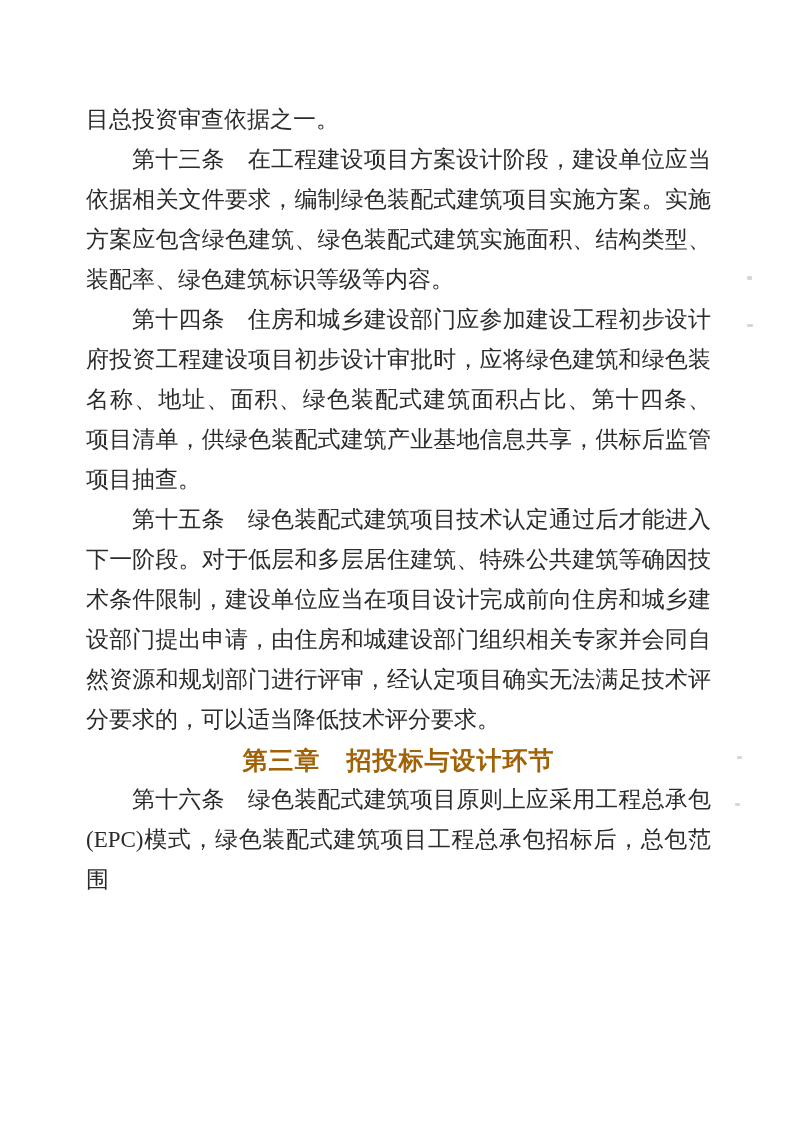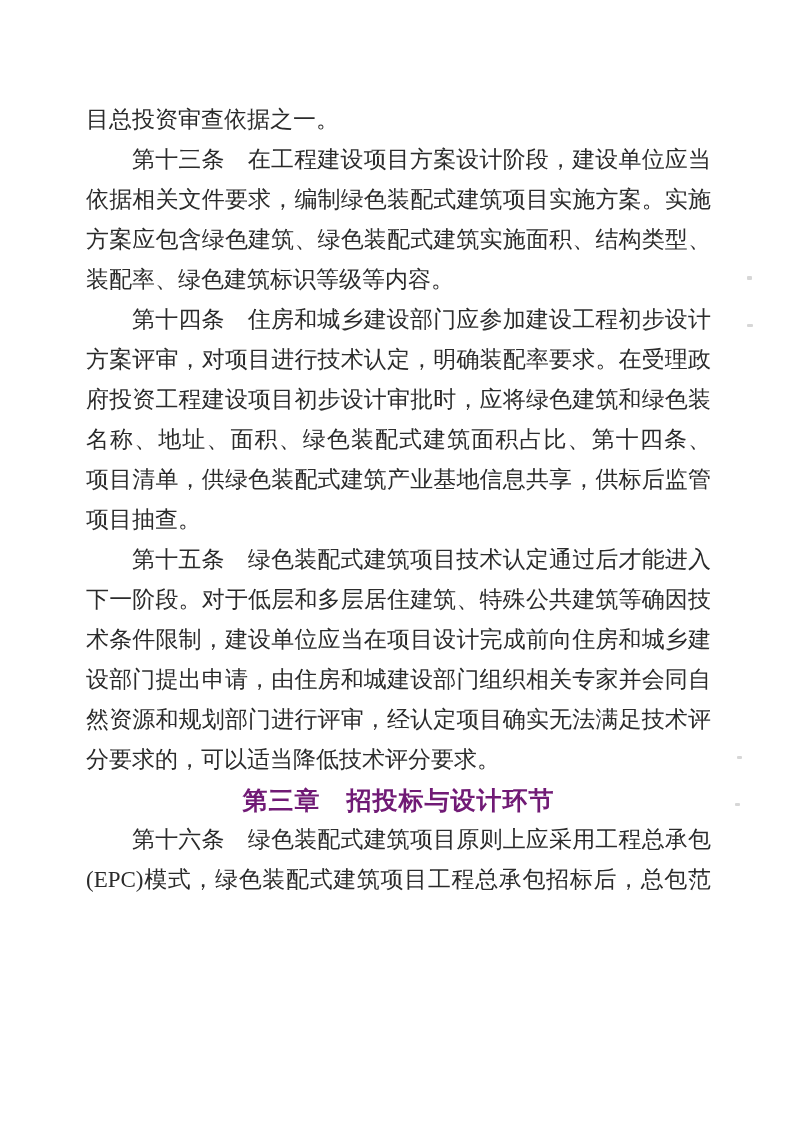--- a/index.html
+++ b/index.html
@@ -47,21 +47,21 @@
   }
   .chapter {
     margin: 0;
     padding: 0;
     height: 40px;
     line-height: 40px;
     font-size: 25px;
     font-weight: 700;
     text-align: center;
     text-align-last: center;
-    color: #701a75;
+    color: #a16207;
     font-family: "Liberation Sans", "DejaVu Sans", sans-serif;
     letter-spacing: 1px;
   }
   .footer {
     position: absolute;
     left: 0;
     right: 0;
     top: 997px;
     text-align: center;
     font-size: 16px;
@@ -92,21 +92,20 @@
 
     <div class="paragraph">
       <p class="line indent">第十三条　在工程建设项目方案设计阶段，建设单位应当</p>
       <p class="line">依据相关文件要求，编制绿色装配式建筑项目实施方案。实施</p>
       <p class="line">方案应包含绿色建筑、绿色装配式建筑实施面积、结构类型、</p>
       <p class="line short">装配率、绿色建筑标识等级等内容。</p>
     </div>
 
     <div class="paragraph">
       <p class="line indent">第十四条　住房和城乡建设部门应参加建设工程初步设计</p>
-      <p class="line">方案评审，对项目进行技术认定，明确装配率要求。在受理政</p>
       <p class="line">府投资工程建设项目初步设计审批时，应将绿色建筑和绿色装</p>
       <p class="line">名称、地址、面积、绿色装配式建筑面积占比、第十四条、</p>
       <p class="line">项目清单，供绿色装配式建筑产业基地信息共享，供标后监管</p>
       <p class="line short">项目抽查。</p>
     </div>
 
     <div class="paragraph">
       <p class="line indent">第十五条　绿色装配式建筑项目技术认定通过后才能进入</p>
       <p class="line">下一阶段。对于低层和多层居住建筑、特殊公共建筑等确因技</p>
       <p class="line">术条件限制，建设单位应当在项目设计完成前向住房和城乡建</p>

